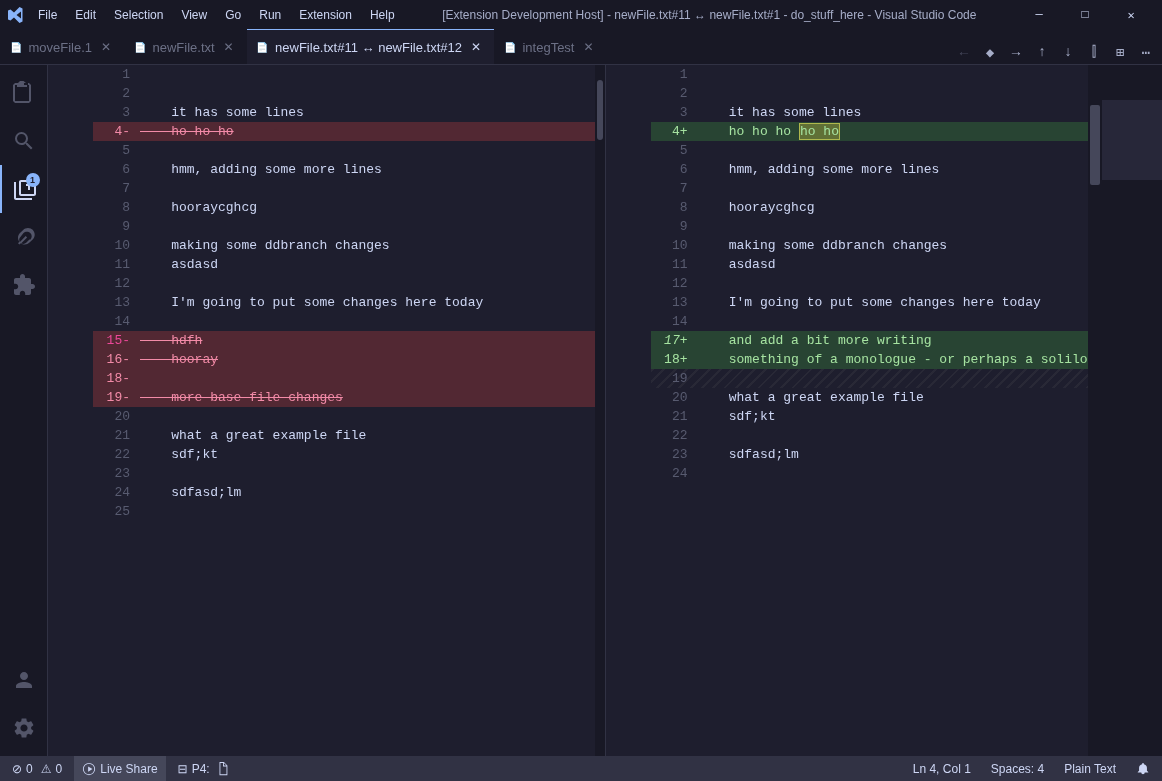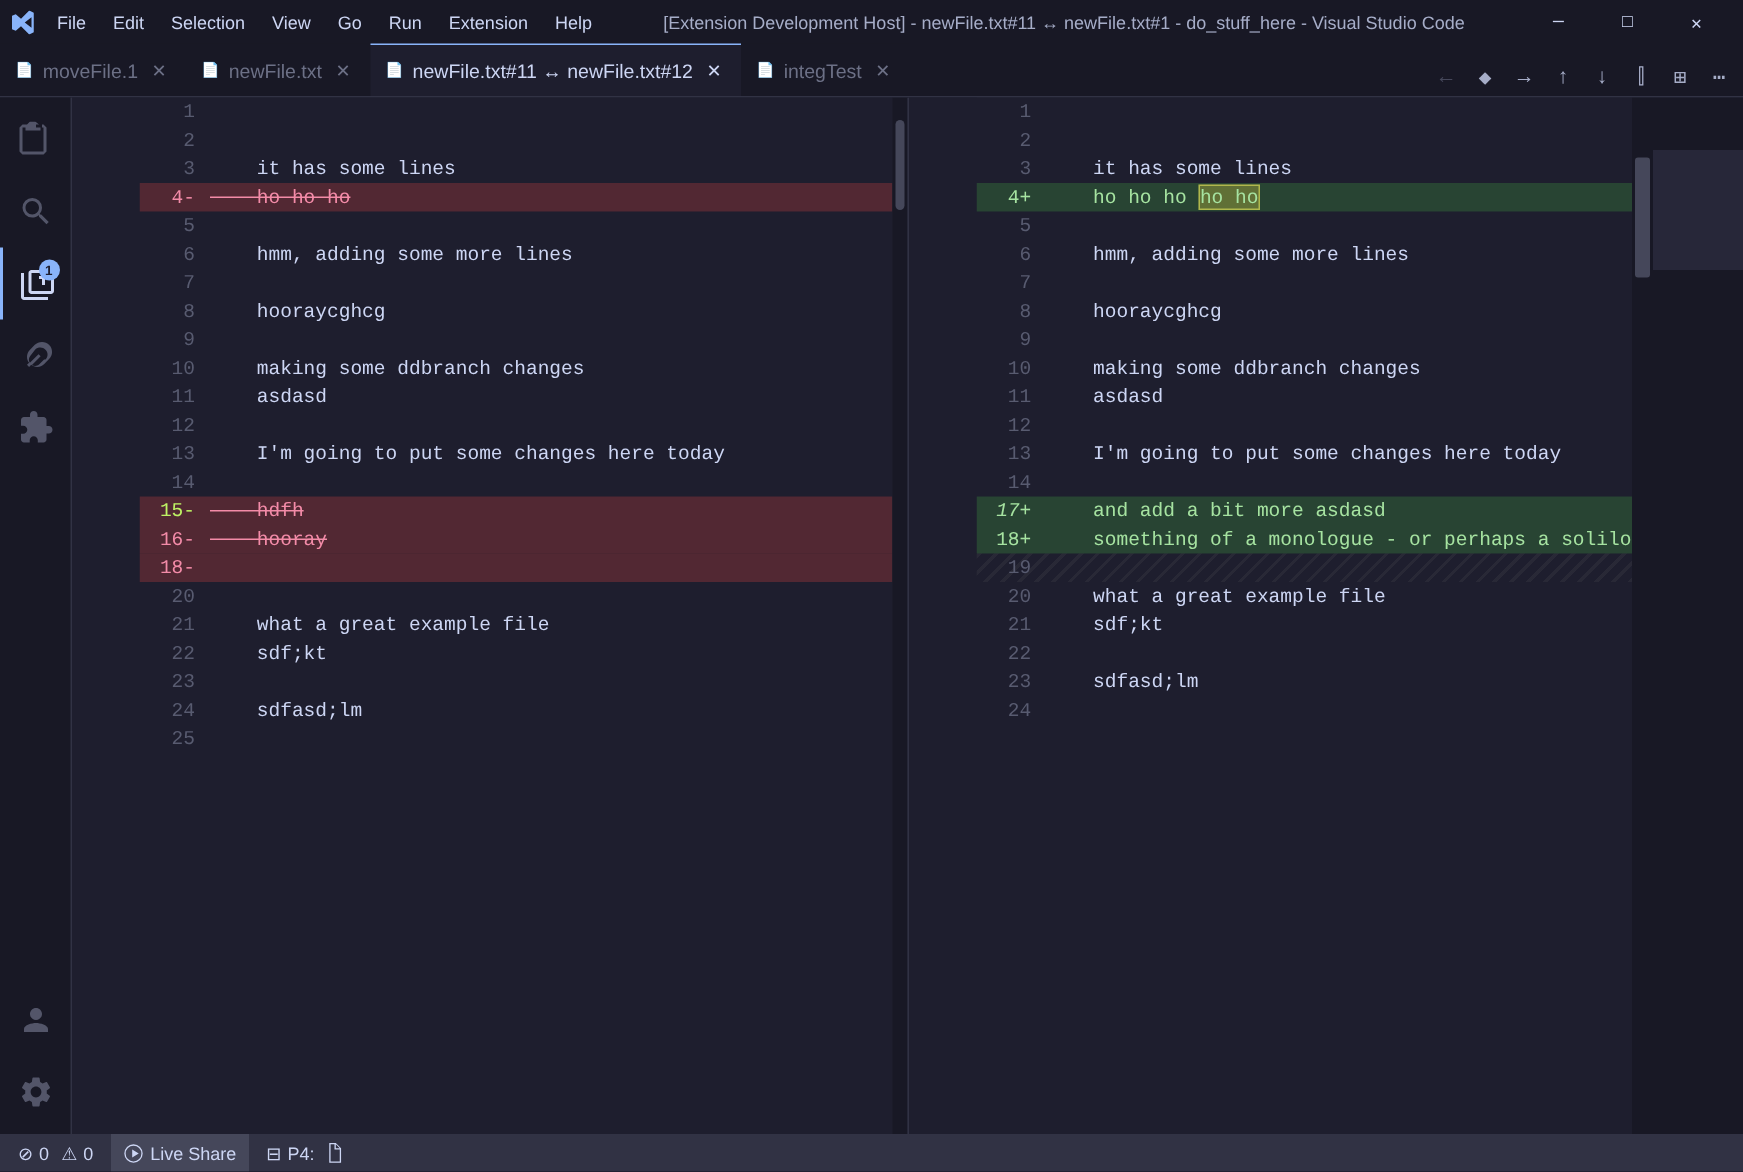--- a/index.html
+++ b/index.html
@@ -475,30 +475,34 @@
             </div>
             <div class="line-number-row" style="height: 19px;">
               <span class="ln-num">13</span>
               <span class="ln-code" style="color: rgb(205, 214, 244);">    I'm going to put some changes here today</span>
             </div>
             <div class="line-number-row" style="height: 19px;">
               <span class="ln-num">14</span>
               <span class="ln-code" style="color: rgb(205, 214, 244);"></span>
             </div>
             <div class="line-number-row" style="height: 19px; background: rgba(180, 60, 60, 0.35);">
-              <span class="ln-num" style="color: #bef264;">15-</span>
+              <span class="ln-num" style="color: #ec4899;">15-</span>
               <span class="ln-code strikethrough" style="color: rgb(243, 139, 168);">    hdfh</span>
             </div>
             <div class="line-number-row" style="height: 19px; background: rgba(180, 60, 60, 0.35);">
               <span class="ln-num" style="color: rgb(243, 139, 168);">16-</span>
               <span class="ln-code strikethrough" style="color: rgb(243, 139, 168);">    hooray</span>
             </div>
             <div class="line-number-row" style="height: 19px; background: rgba(180, 60, 60, 0.35);">
               <span class="ln-num" style="color: rgb(243, 139, 168);">18-</span>
               <span class="ln-code strikethrough" style="color: rgb(243, 139, 168);"></span>
+            </div>
+            <div class="line-number-row" style="height: 19px; background: rgba(180, 60, 60, 0.35);">
+              <span class="ln-num" style="color: rgb(243, 139, 168);">19-</span>
+              <span class="ln-code strikethrough" style="color: rgb(243, 139, 168);">    more base file changes</span>
             </div>
             <div class="line-number-row" style="height: 19px;">
               <span class="ln-num">20</span>
               <span class="ln-code" style="color: rgb(205, 214, 244);"></span>
             </div>
             <div class="line-number-row" style="height: 19px;">
               <span class="ln-num">21</span>
               <span class="ln-code" style="color: rgb(205, 214, 244);">    what a great example file</span>
             </div>
             <div class="line-number-row" style="height: 19px;">
@@ -580,21 +584,21 @@
             <div class="line-number-row" style="height: 19px;">
               <span class="ln-num">13</span>
               <span class="ln-code" style="color: rgb(205, 214, 244);">    I'm going to put some changes here today</span>
             </div>
             <div class="line-number-row" style="height: 19px;">
               <span class="ln-num">14</span>
               <span class="ln-code" style="color: rgb(205, 214, 244);"></span>
             </div>
             <div class="line-number-row" style="height: 19px; background: rgba(60, 140, 60, 0.35);">
               <span class="ln-num" style="color: rgb(166, 227, 161); font-style: italic;">17+</span>
-              <span class="ln-code" style="color: rgb(166, 227, 161);">    and add a bit more asdasd</span>
+              <span class="ln-code" style="color: rgb(166, 227, 161);">    and add a bit more writing</span>
             </div>
             <div class="line-number-row" style="height: 19px; background: rgba(60, 140, 60, 0.35);">
               <span class="ln-num" style="color: rgb(166, 227, 161);">18+</span>
               <span class="ln-code" style="color: rgb(166, 227, 161);">    something of a monologue - or perhaps a soliloquy?</span>
             </div>
             <div class="line-number-row" style="height: 19px; background-image: repeating-linear-gradient(-45deg, rgba(100, 100, 100, 0.15) 0px, rgba(100, 100, 100, 0.15) 2px, transparent 2px, transparent 8px);">
               <span class="ln-num">19</span>
               <span class="ln-code" style="color: rgb(205, 214, 244);"></span>
             </div>
             <div class="line-number-row" style="height: 19px;">
@@ -646,13 +650,29 @@
       <span>Live Share</span>
     </div>
     <div class="status-item">
       <span>⊟</span>
       <span>P4:</span>
       <svg width="14" height="14" viewBox="0 0 16 16" fill="#cdd6f4" style="margin-left:2px;">
         <path d="M4 0h5l4 4v11H4V0zm1 1v13h7V5H8V1H5zm4 0v3h3L9 1z"></path>
       </svg>
     </div>
   </div>
+  <div class="status-right">
+    <div class="status-item">
+      <span>Ln 4, Col 1</span>
+    </div>
+    <div class="status-item">
+      <span>Spaces: 4</span>
+    </div>
+    <div class="status-item">
+      <span>Plain Text</span>
+    </div>
+    <div class="status-item">
+      <svg width="14" height="14" viewBox="0 0 16 16" fill="#cdd6f4">
+        <path d="M8 1a1 1 0 0 1 1 1v.5C11 3 12.5 4.5 12.5 6.5V10l1.5 1.5v.5H2v-.5L3.5 10V6.5C3.5 4.5 5 3 7 2.5V2a1 1 0 0 1 1-1zm0 13a2 2 0 0 1-2-2h4a2 2 0 0 1-2 2z"></path>
+      </svg>
+    </div>
+  </div>
 </div>
 
 </body></html>

